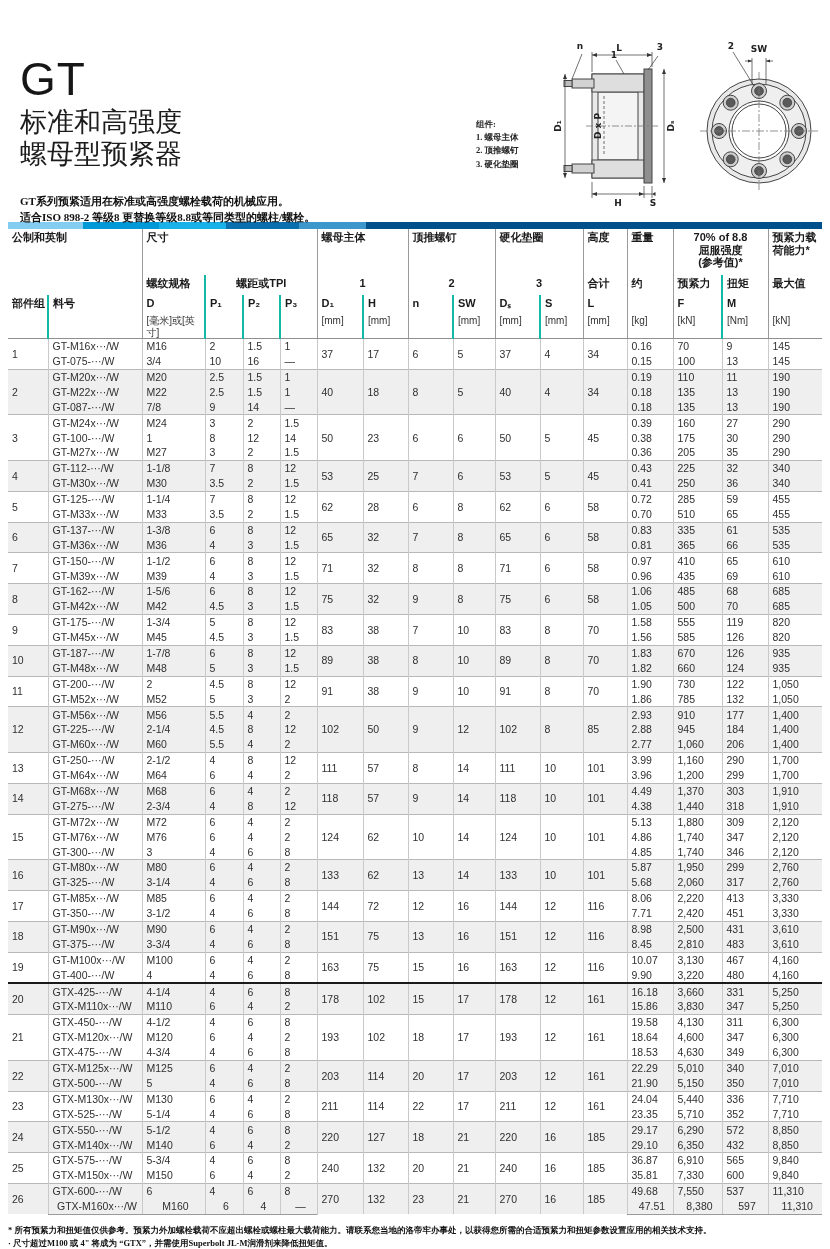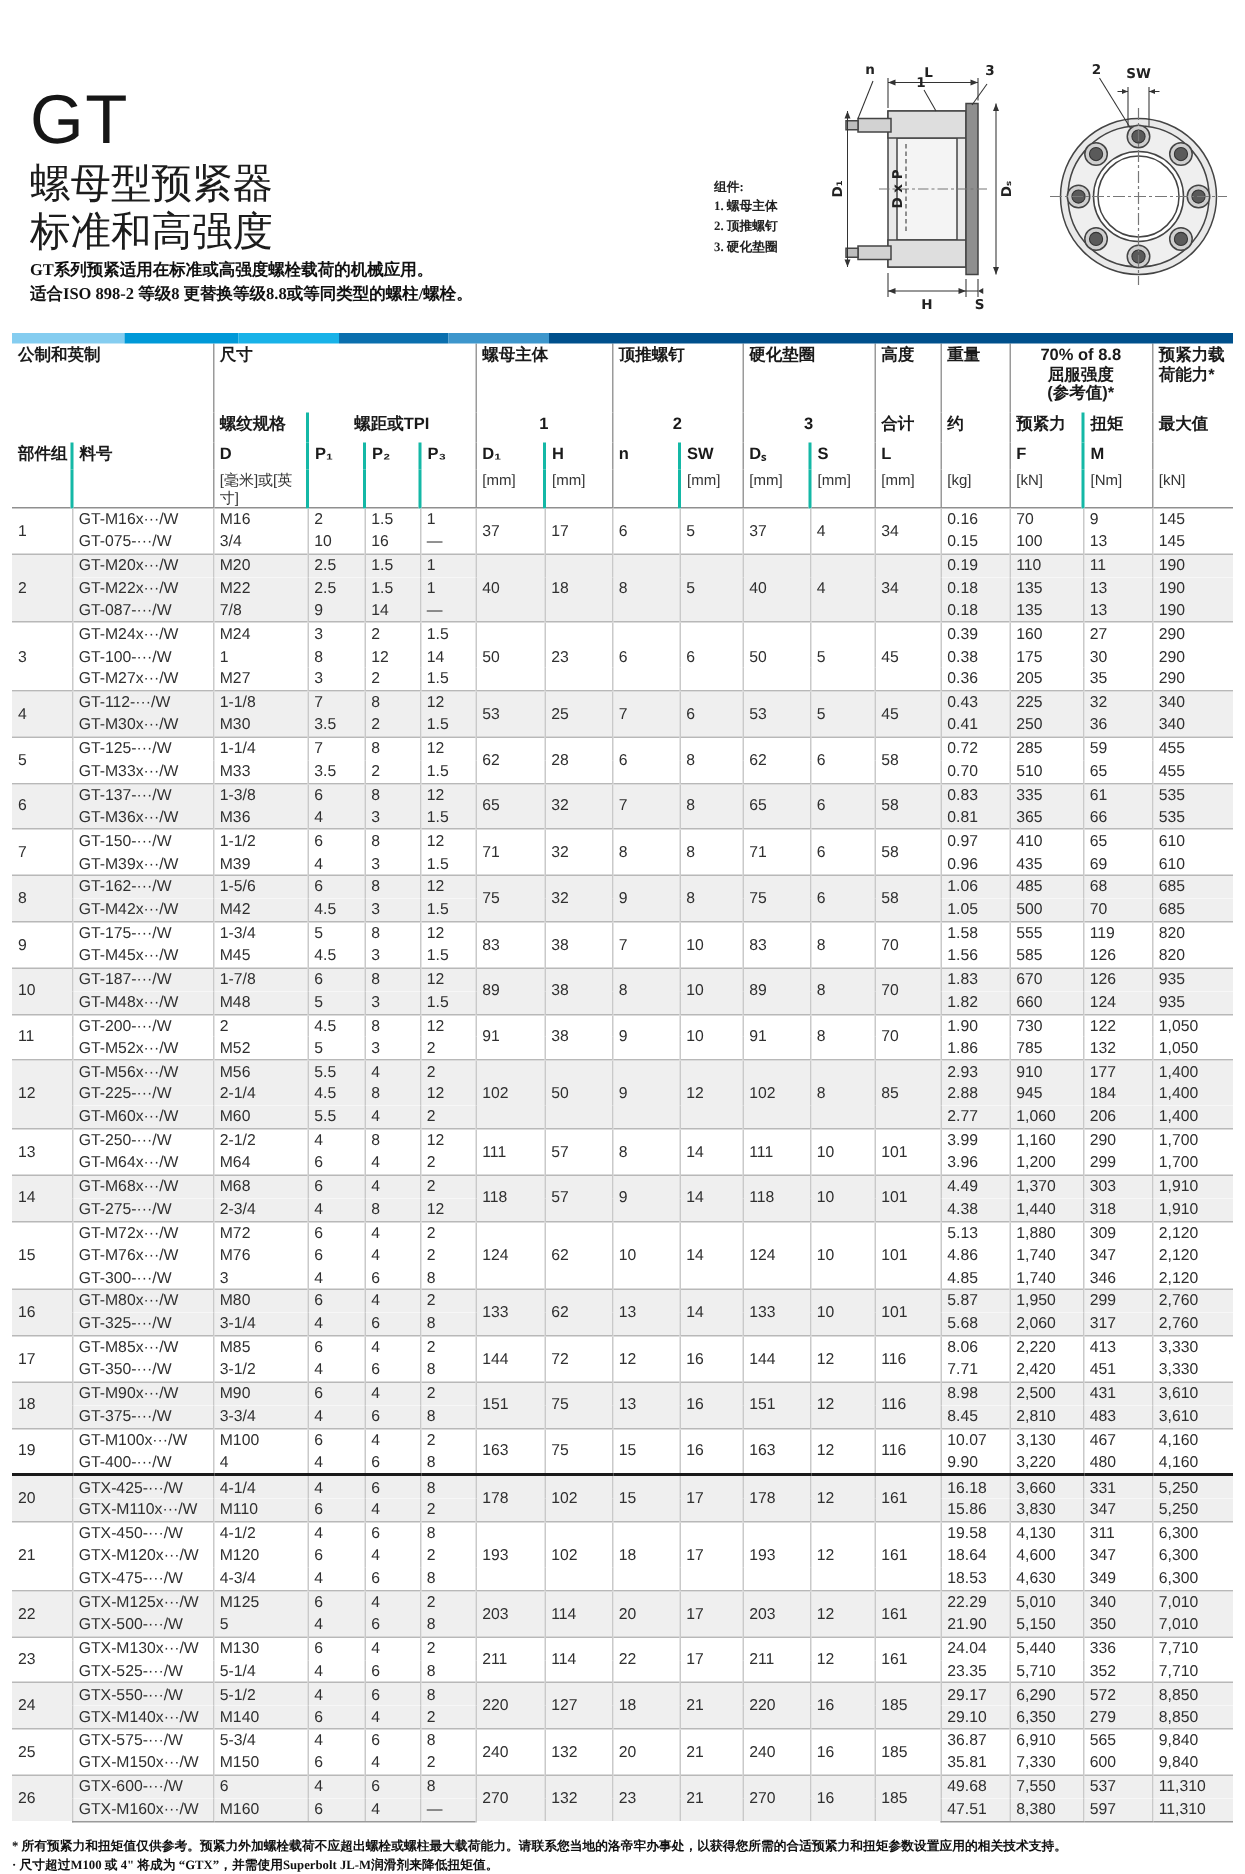--- a/index.html
+++ b/index.html
@@ -3,21 +3,21 @@
 <meta charset="utf-8">
 <style>
   html,body{margin:0;padding:0;background:#fff;}
   .page{position:relative;width:830px;height:1249px;background:#fff;overflow:hidden;
         font-family:"Liberation Sans",sans-serif;color:#2b2b2b;}
   
   .hero{position:relative;height:222px;}
   .title-block{position:absolute;left:20px;top:56px;}
   .title-block h1{margin:0;font-size:46px;font-weight:400;letter-spacing:1px;color:#161616;line-height:1;}
   .subtitle{font-size:27px;line-height:1.18;color:#1c1c1c;margin-top:5px;}
-  .desc{margin-top:1px;font-size:11px;font-weight:700;line-height:1.5;color:#111;
+  .desc{margin-top:22px;font-size:11px;font-weight:700;line-height:1.5;color:#111;
         font-family:"Liberation Serif",serif;}
   
   .hero-diagram{position:absolute;left:476px;top:36px;width:348px;height:180px;display:flex;}
   .legend{width:76px;padding-top:82px;font-size:8.5px;line-height:1.55;color:#222;
           font-family:"Liberation Serif",serif;font-weight:700;}
   .legend div{white-space:nowrap;}
   svg text{font-family:"DejaVu Sans",sans-serif;font-size:9px;font-weight:700;fill:#222;}
   
   .color-bar{margin-left:8px;width:814px;height:7px;display:flex;}
   .color-bar span{display:block;height:7px;}
@@ -34,36 +34,36 @@
   .gsep{border-left:1px solid #9a9a9a;}
   .csep{border-left:2px solid #14b8a6;}
   #table-body td{font-size:10.5px;line-height:1;height:14.9px;padding:0 0 0 4px;
                  vertical-align:middle;border-left:1px solid #c9c9c9;color:#2f2f2f;
                  white-space:nowrap;overflow:hidden;}
   #table-body tr.group-start td:first-child{border-left:none;}
   #table-body tr.group-start td{border-top:1px solid #b8b8b8;}
   #table-body tr:first-child td{border-top:none;}
   #table-body tr.gtx td{border-top:2px solid #1a1a1a;}
   #table-body tr.shade td{background:#efefef;}
-  #table-body tr:last-child td{border-bottom:1px solid #9a9a9a;}
+  #table-body tr:last-child td{border-bottom:1px solid #9a9a9a;text-align:center;}
   
   .footnotes{margin:9px 0 0 8px;width:816px;font-size:8.5px;line-height:1.6;color:#111;
              font-family:"Liberation Serif",serif;font-weight:600;}
 </style>
 </head>
 <body>
 
 <div class="page">
 
   <div class="hero">
     <div class="title-block">
       <h1>GT</h1>
       <div class="subtitle">
+        <div>标准和高强度</div>
         <div>螺母型预紧器</div>
-        <div>标准和高强度</div>
       </div>
       <div class="desc">
         <div>GT系列预紧适用在标准或高强度螺栓载荷的机械应用。</div>
         <div>适合ISO 898-2 等级8 更替换等级8.8或等同类型的螺柱/螺栓。</div>
       </div>
     </div>
 
     <div class="hero-diagram">
       <div class="legend">
         <div>组件:</div>
@@ -1040,21 +1040,21 @@
           <td>8,850</td>
         </tr>
         <tr class="shade">
           <td>GTX-M140x···/W</td>
           <td>M140</td>
           <td>6</td>
           <td>4</td>
           <td>2</td>
           <td>29.10</td>
           <td>6,350</td>
-          <td>279</td>
+          <td>432</td>
           <td>8,850</td>
         </tr>
         <tr class="group-start">
           <td rowspan="2">25</td>
           <td>GTX-575-···/W</td>
           <td>5-3/4</td>
           <td>4</td>
           <td>6</td>
           <td>8</td>
           <td rowspan="2">240</td>

